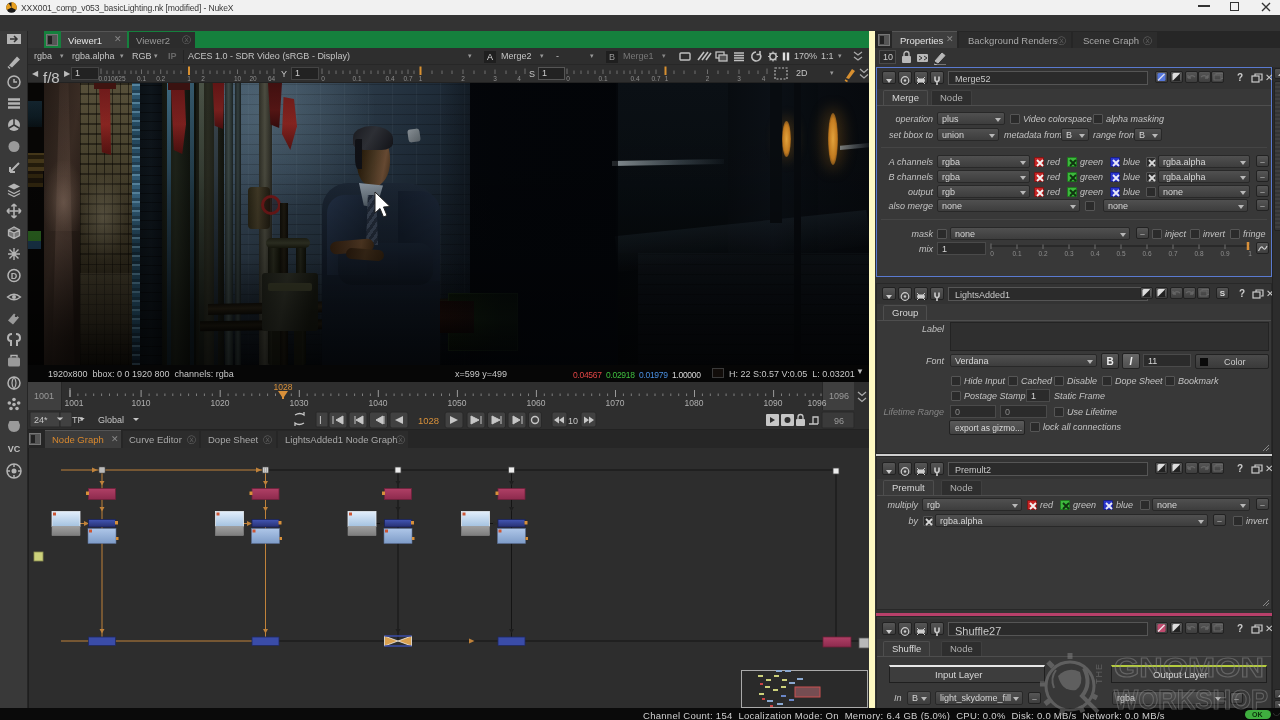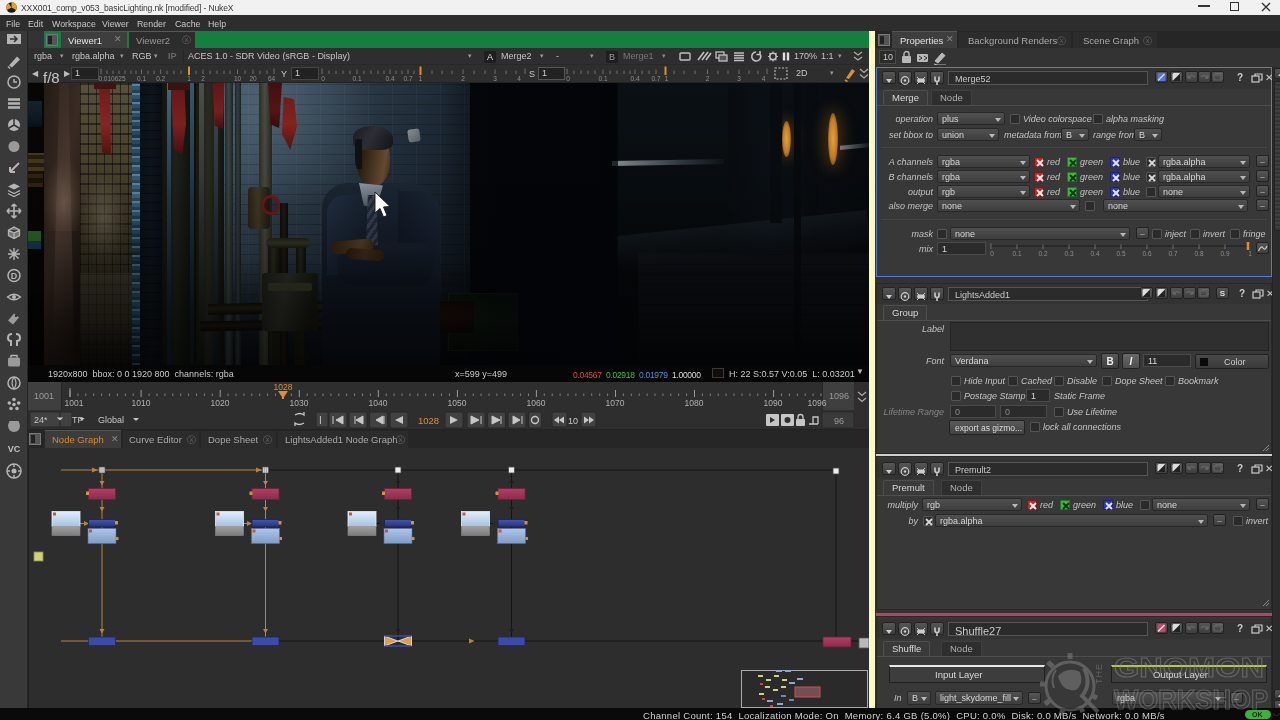--- a/index.html
+++ b/index.html
@@ -29,29 +29,20 @@
         <path d="M5.5 5.5 L0.8 8 A5.5 5.5 0 0 1 2.6 1.2 Z" fill="#e8a020"></path>
       </svg>
   <div class="t" style="left:21px;top:2.5px;font-size:8.6px;letter-spacing:-0.15px;color:#383838;">XXX001_comp_v053_basicLighting.nk [modified] - NukeX</div>
   <div class="t" style="left:1198px;top:5px;width:12px;height:2px;background:#333;"></div>
   <div class="t" style="left:1230px;top:2px;width:9px;height:9px;border:1.4px solid #333;"></div>
   <svg class="abs" style="left:1261px;top:2px" width="10" height="10" viewBox="0 0 10 10">
         <path d="M1 1 L9 9 M9 1 L1 9" stroke="#333" stroke-width="1.4"></path>
       </svg>
 </div>
 
-<div class="abs" style="left:0;top:15px;width:1280px;height:16px;background:#2d2d2d;">
-  <div class="t" style="left:6px;top:3.5px;font-size:8.8px;color:#c8c8c8;">File</div>
-  <div class="t" style="left:28px;top:3.5px;font-size:8.8px;color:#c8c8c8;">Edit</div>
-  <div class="t" style="left:52px;top:3.5px;font-size:8.8px;color:#c8c8c8;">Workspace</div>
-  <div class="t" style="left:102px;top:3.5px;font-size:8.8px;color:#c8c8c8;">Viewer</div>
-  <div class="t" style="left:137px;top:3.5px;font-size:8.8px;color:#c8c8c8;">Render</div>
-  <div class="t" style="left:175px;top:3.5px;font-size:8.8px;color:#c8c8c8;">Cache</div>
-  <div class="t" style="left:208px;top:3.5px;font-size:8.8px;color:#c8c8c8;">Help</div>
-</div>
 
 <div class="abs" id="ltb" style="left:0;top:31px;width:28px;height:677px;background:#393939;border-right:1px solid #252525;">
 <svg width="28" height="460" viewBox="0 0 28 460">
   <g stroke="#b4b4b4" fill="none" stroke-width="1.5">
     <g transform="translate(14,8)">
             <rect x="-7" y="-5" width="14" height="10" fill="#b4b4b4" stroke="none"></rect>
             <path d="M-4 0 h6 M0 -3 l3 3 l-3 3" stroke="#333"></path>
           </g>
     <g transform="translate(14,29.5)">
             <path d="M-5 5 L3 -4 L6 -1 L-2 7 Z" fill="#b4b4b4" stroke="none"></path>

